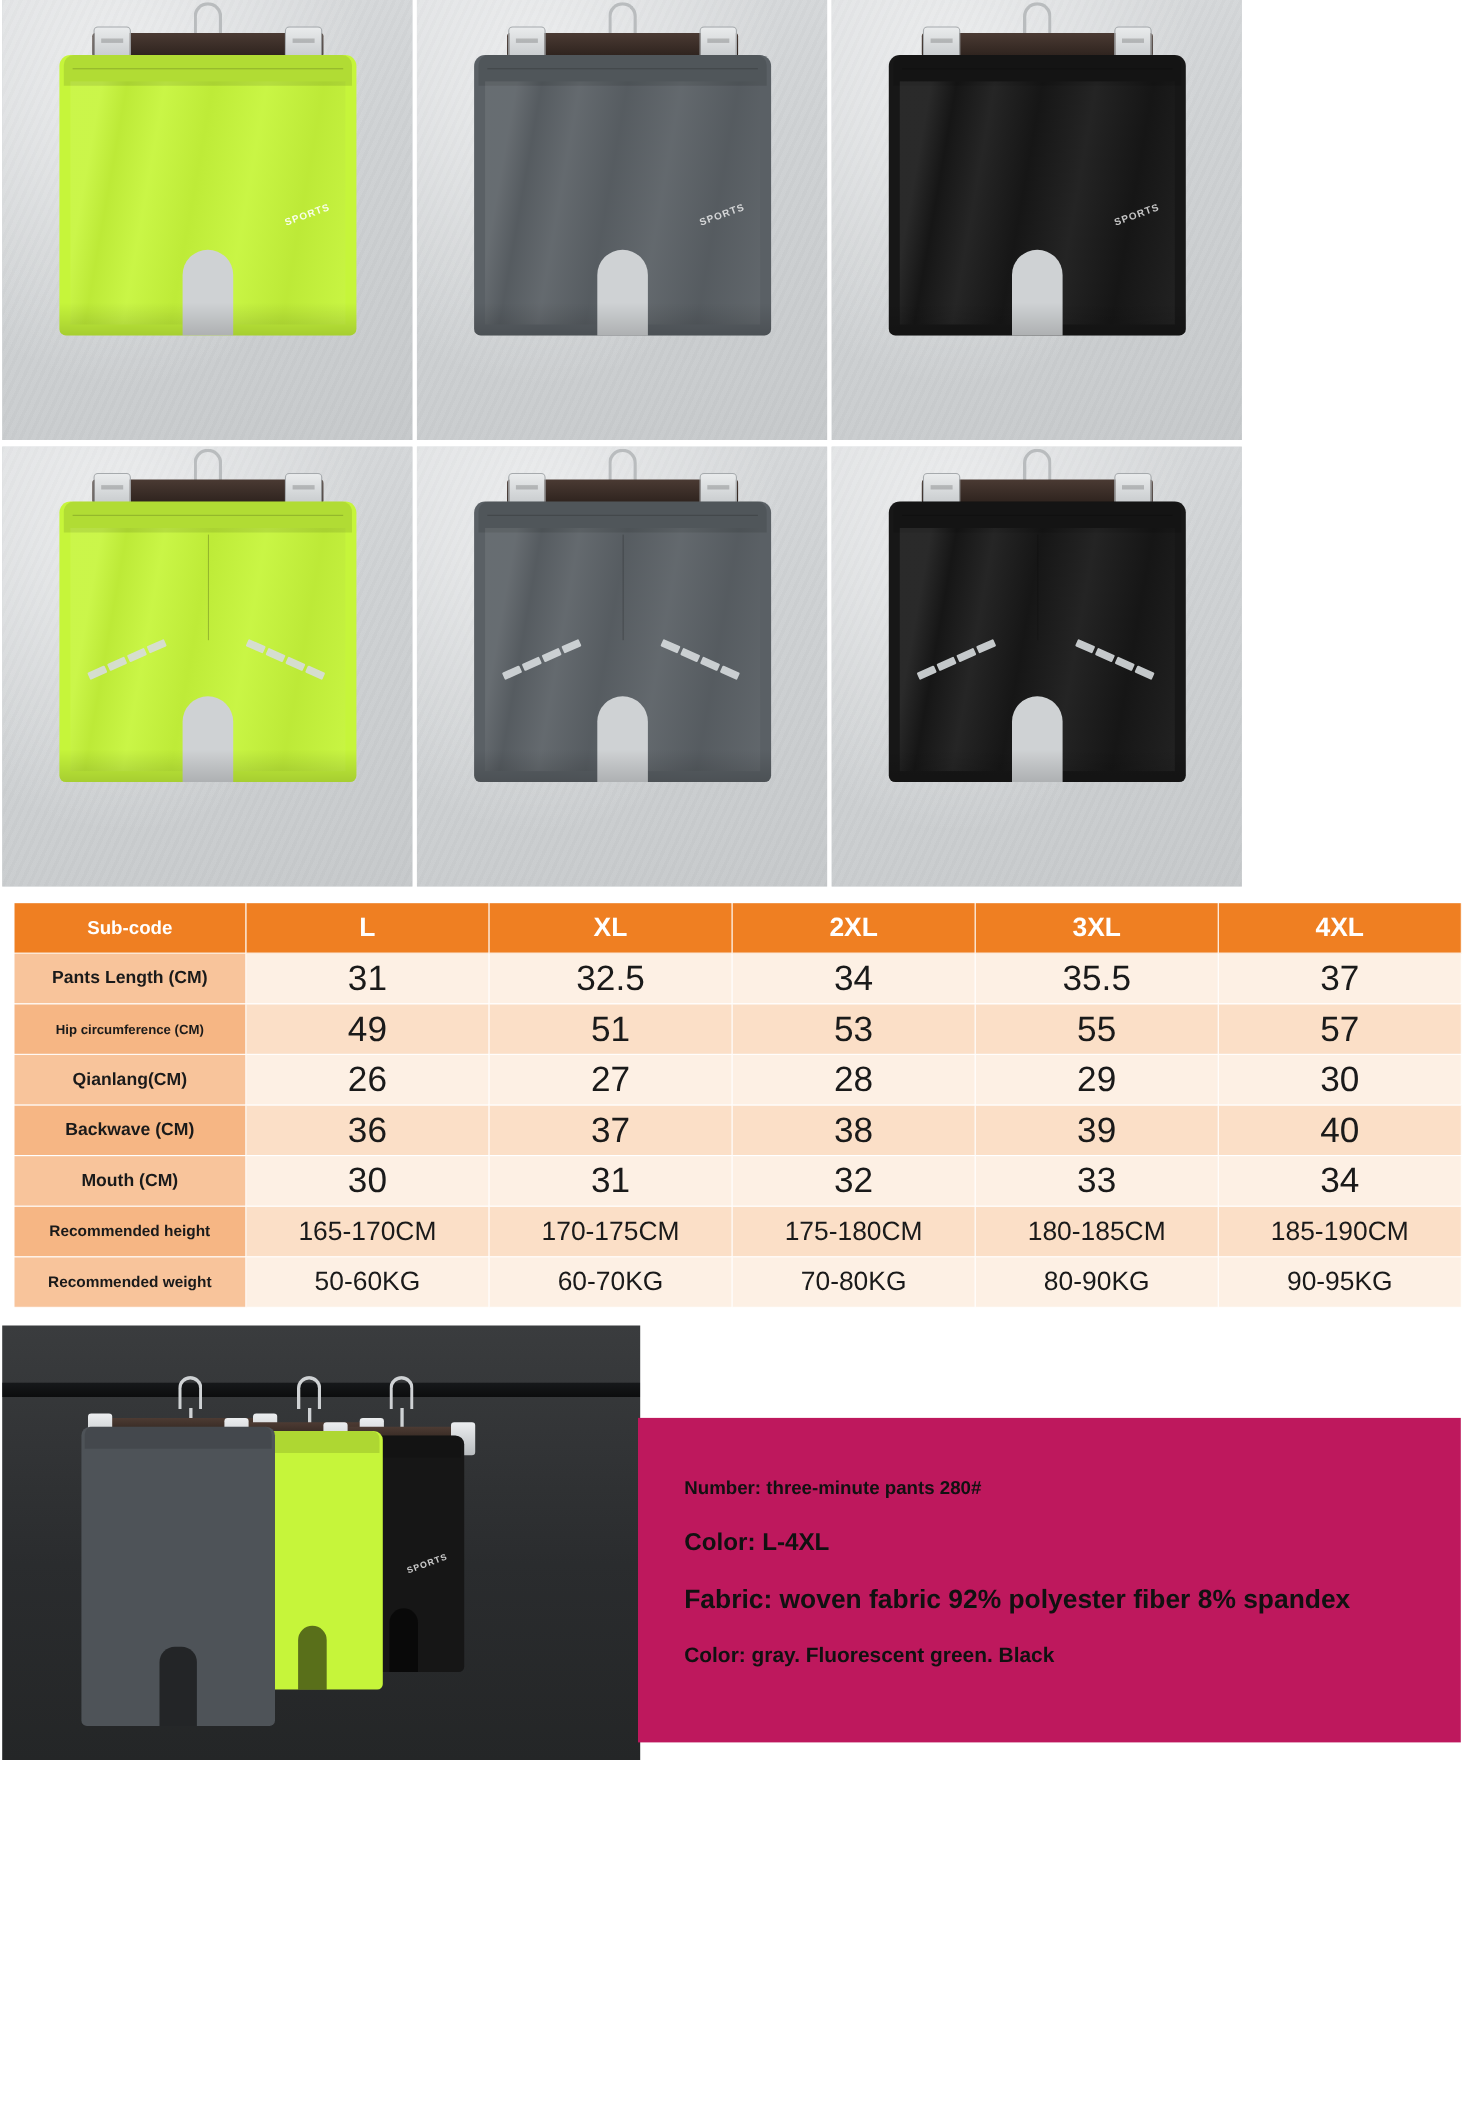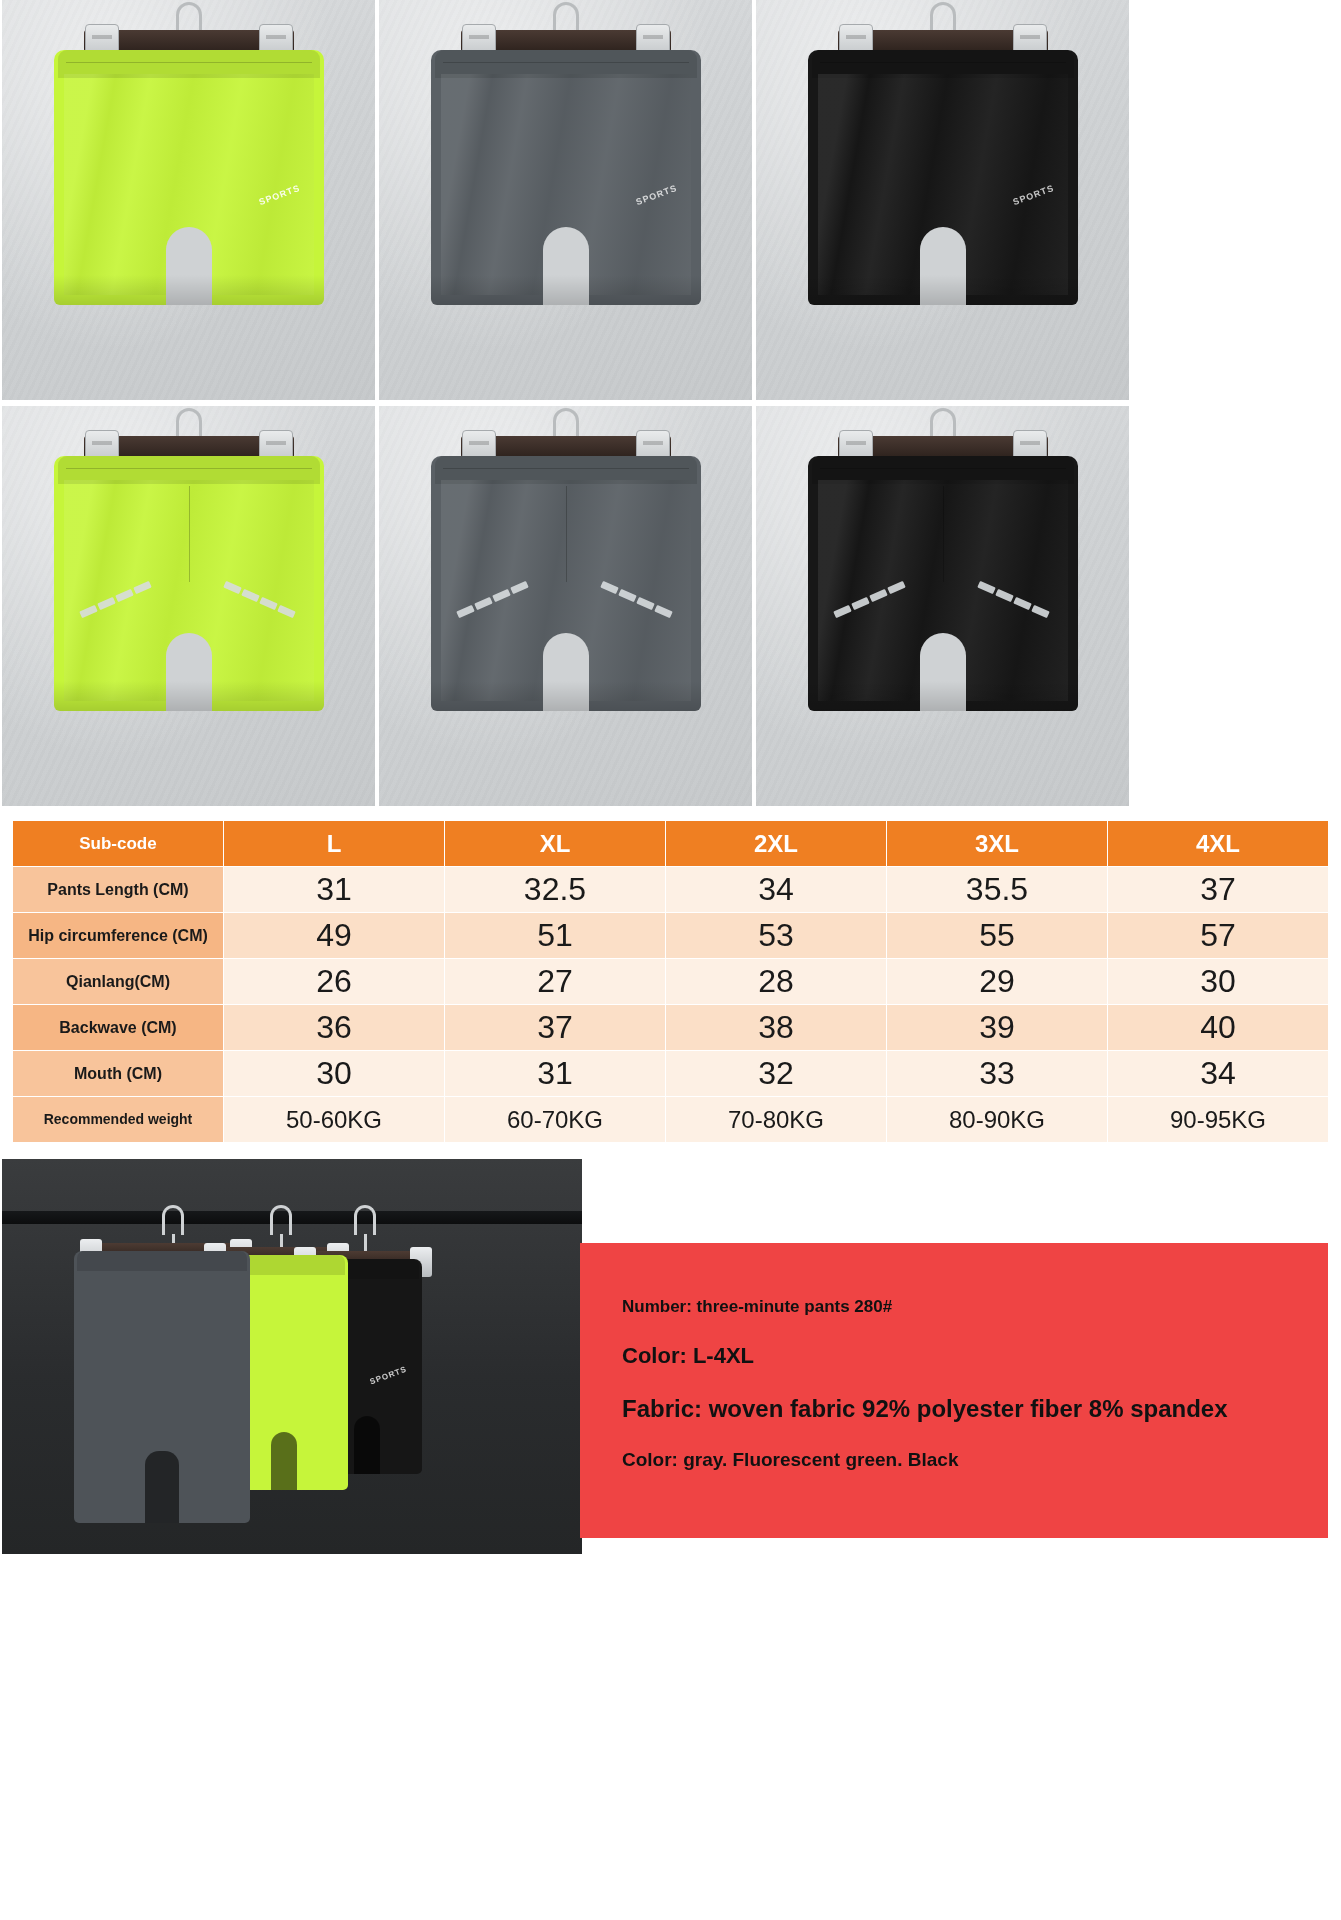--- a/index.html
+++ b/index.html
@@ -234,21 +234,21 @@
     color: #1a1a1a;
     font-size: 32px;
   }
   .size-table tr.alt td.val {
     background: #fbdfc7;
   }
   .size-table tr.alt td.label {
     background: #f6b684;
   }
   .lbl-lg { font-size: 16px; }
-  .lbl-md { font-size: 16px; }
+  .lbl-md { font-size: 12px; }
   .lbl-sm { font-size: 14px; line-height: 1.15; }
   .val-sm { font-size: 24px !important; }
 
   
   .bottom {
     position: relative;
     margin-top: 16px;
     display: flex;
     gap: 0;
     padding-left: 2px;
@@ -327,21 +327,21 @@
     letter-spacing: 1px;
     color: rgba(255,255,255,0.78);
     transform: rotate(-20deg);
   }
   .info-panel {
     position: absolute;
     left: 580px;
     top: 84px;
     width: 748px;
     height: 295px;
-    background: #ef4444;
+    background: #be185d;
     box-sizing: border-box;
     padding: 54px 0 0 42px;
   }
   .info-line {
     color: #111111;
     font-weight: bold;
     margin-bottom: 26px;
   }
   .info-line.s1 { font-size: 17px; }
   .info-line.s2 { font-size: 22px; }
@@ -528,20 +528,28 @@
         <td class="val">40</td>
       </tr>
       <tr>
         <td class="label lbl-lg">Mouth (CM)</td>
         <td class="val">30</td>
         <td class="val">31</td>
         <td class="val">32</td>
         <td class="val">33</td>
         <td class="val">34</td>
       </tr>
+      <tr class="alt">
+        <td class="label lbl-sm">Recommended height</td>
+        <td class="val val-sm">165-170CM</td>
+        <td class="val val-sm">170-175CM</td>
+        <td class="val val-sm">175-180CM</td>
+        <td class="val val-sm">180-185CM</td>
+        <td class="val val-sm">185-190CM</td>
+      </tr>
       <tr>
         <td class="label lbl-sm">Recommended weight</td>
         <td class="val val-sm">50-60KG</td>
         <td class="val val-sm">60-70KG</td>
         <td class="val val-sm">70-80KG</td>
         <td class="val val-sm">80-90KG</td>
         <td class="val val-sm">90-95KG</td>
       </tr>
     </tbody>
   </table>

